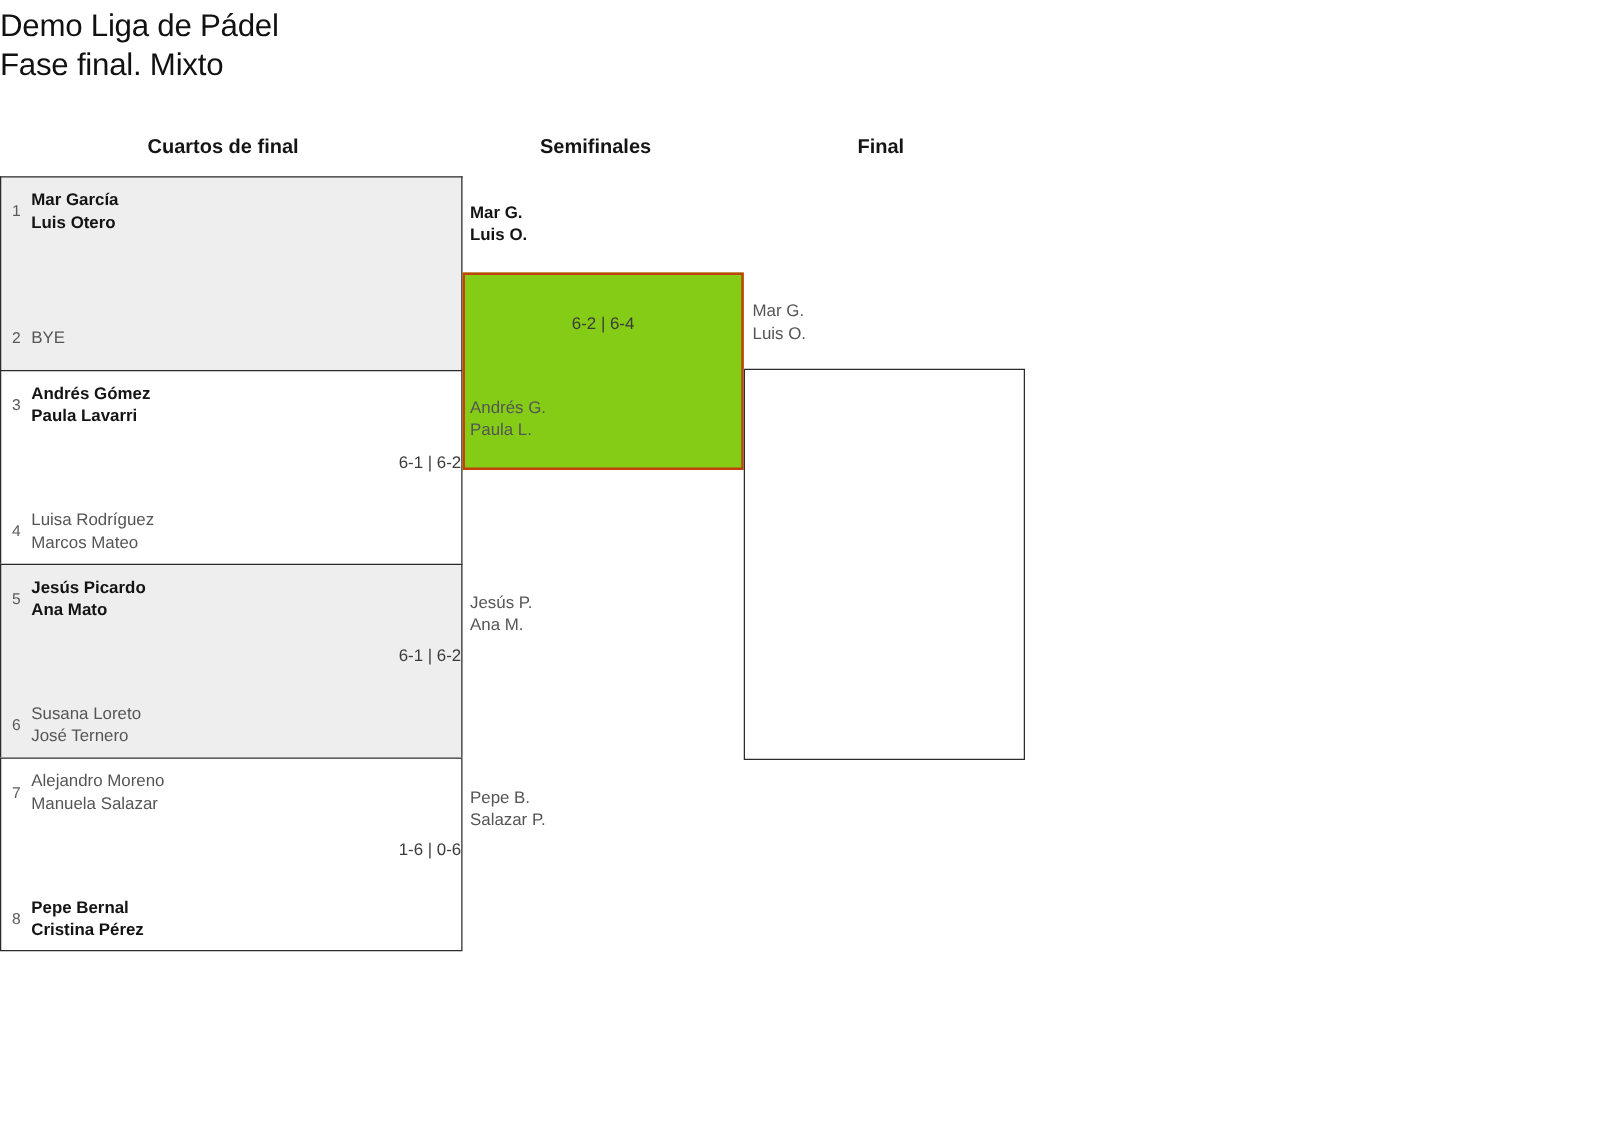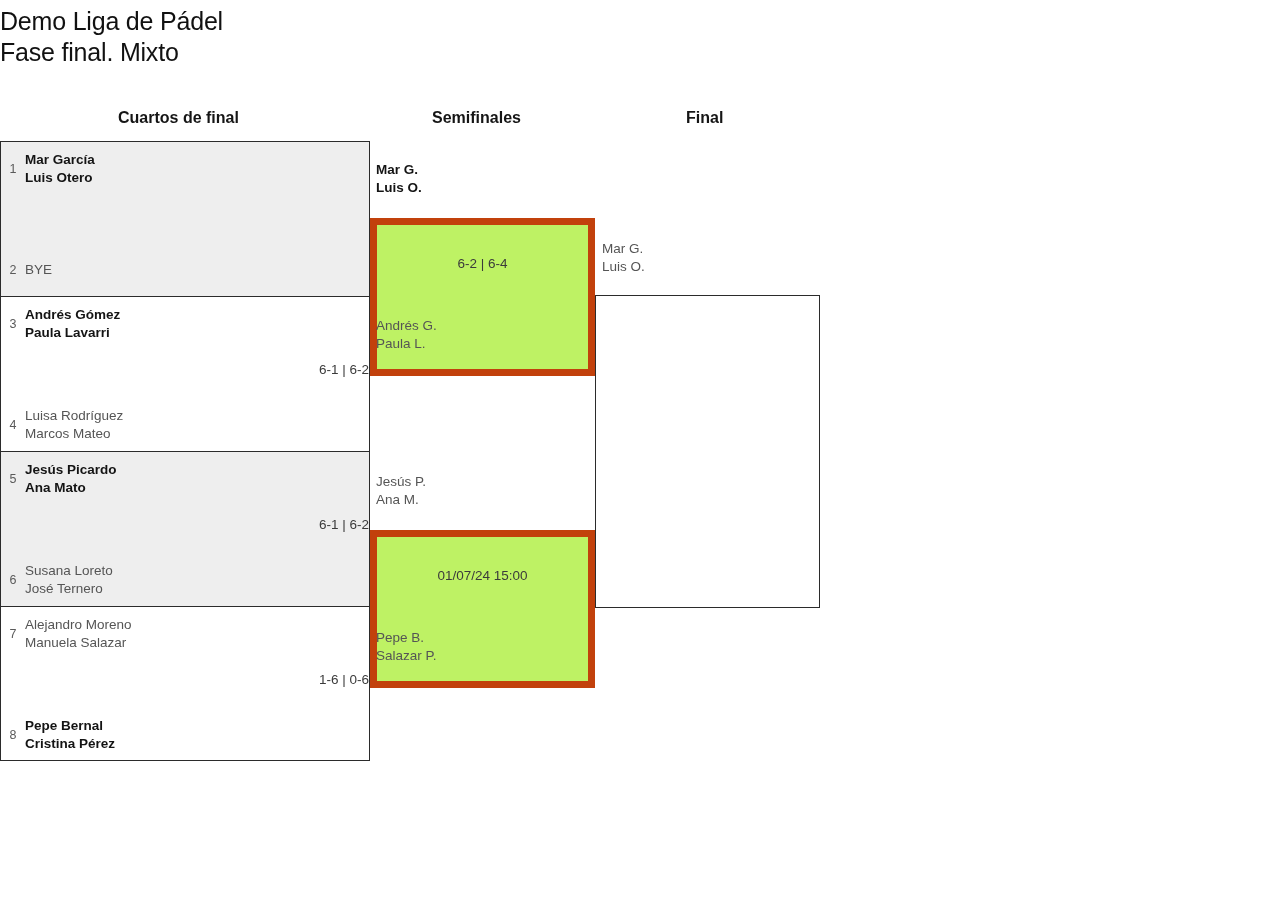--- a/index.html
+++ b/index.html
@@ -123,22 +123,22 @@
     top: 65px;
     text-align: right;
     font-size: 13.5px;
     color: #3b3b3b;
     white-space: nowrap;
   }
 
   
   .sf-box {
     position: absolute;
-    border: 7px solid #c2410c;
-    background: #bef264;
+    border: 2px solid #c2410c;
+    background: #84cc16;
   }
   .sf-1 { left: 370px; top: 218px; width: 225px; height: 158px; }
   .sf-2 { left: 370px; top: 530px; width: 225px; height: 158px; }
 
   .adv-label {
     position: absolute;
     font-size: 13.5px;
     line-height: 18px;
     color: #555555;
     white-space: nowrap;
@@ -299,23 +299,20 @@
     </div>
     <div class="adv-label sf1-bot">
       <span class="nm">Andrés G.</span>
       <span class="nm">Paula L.</span>
     </div>
 
     <div class="adv-label sf2-top">
       <span class="nm">Jesús P.</span>
       <span class="nm">Ana M.</span>
     </div>
-    <div class="sf-box sf-2">
-      <div class="box-center-text sf2-score">01/07/24 15:00</div>
-    </div>
     <div class="adv-label sf2-bot">
       <span class="nm">Pepe B.</span>
       <span class="nm">Salazar P.</span>
     </div>
 
     <div class="adv-label f-top">
       <span class="nm">Mar G.</span>
       <span class="nm">Luis O.</span>
     </div>
     <div class="f-box">

